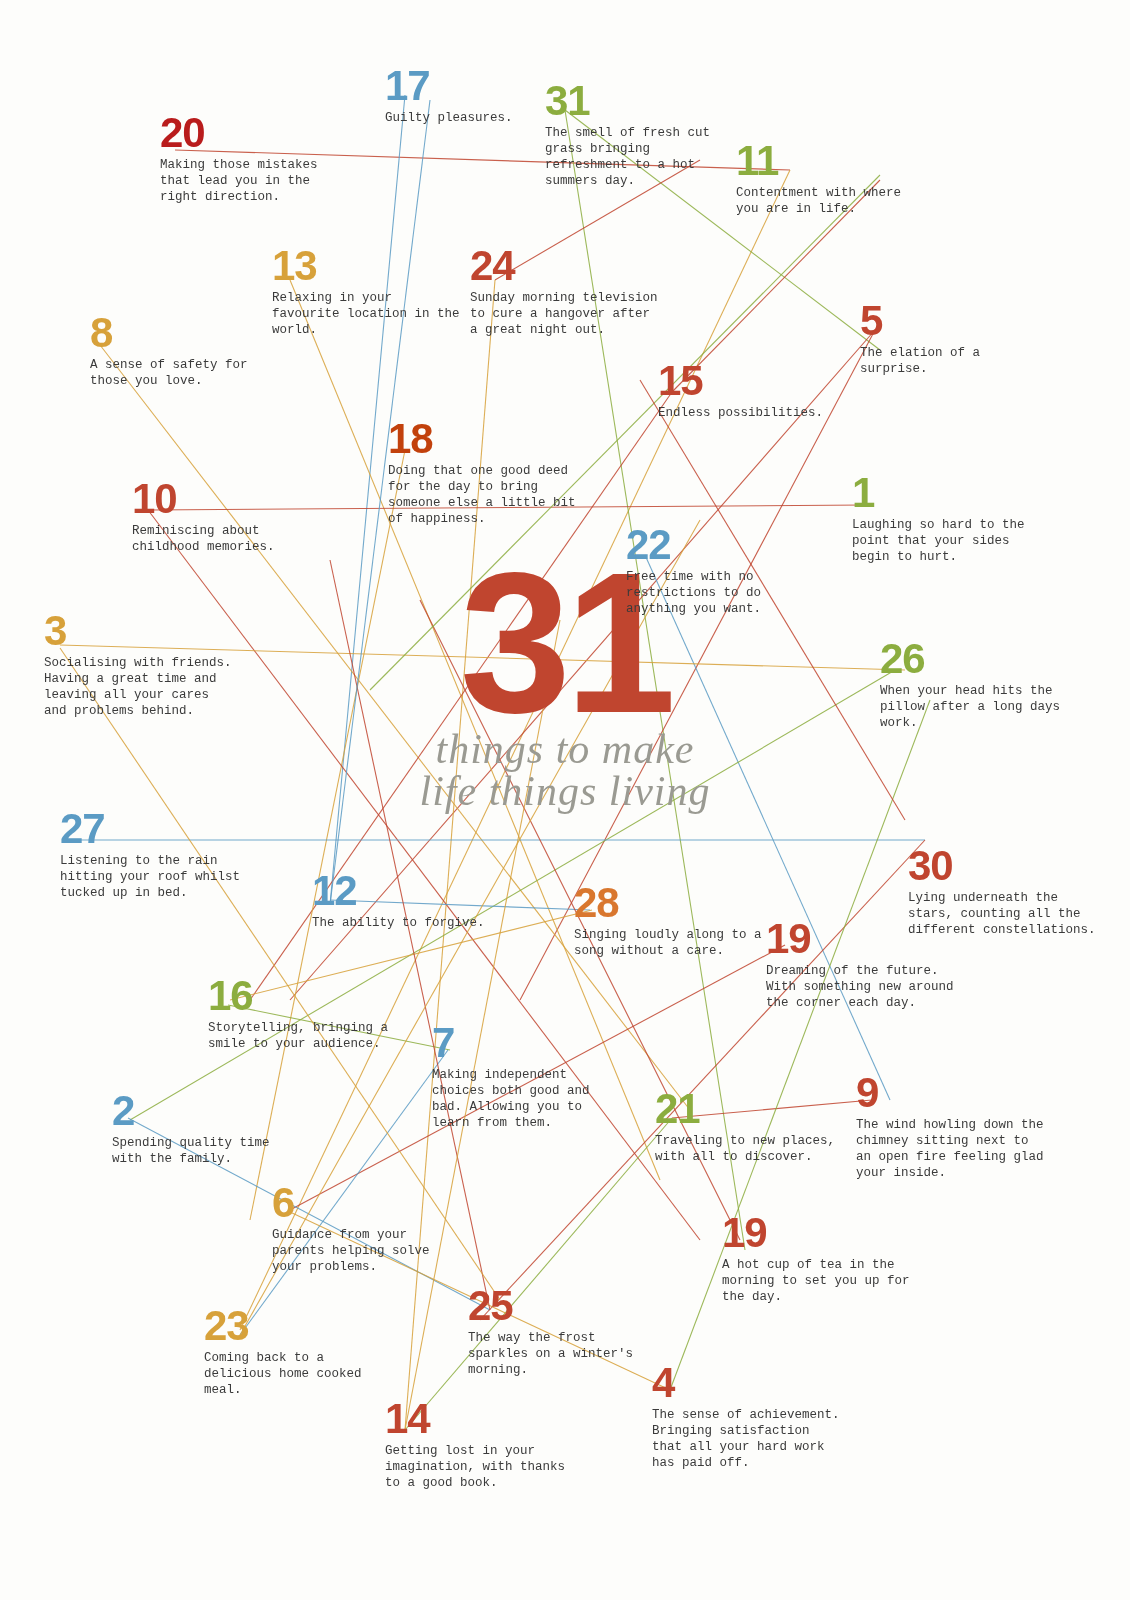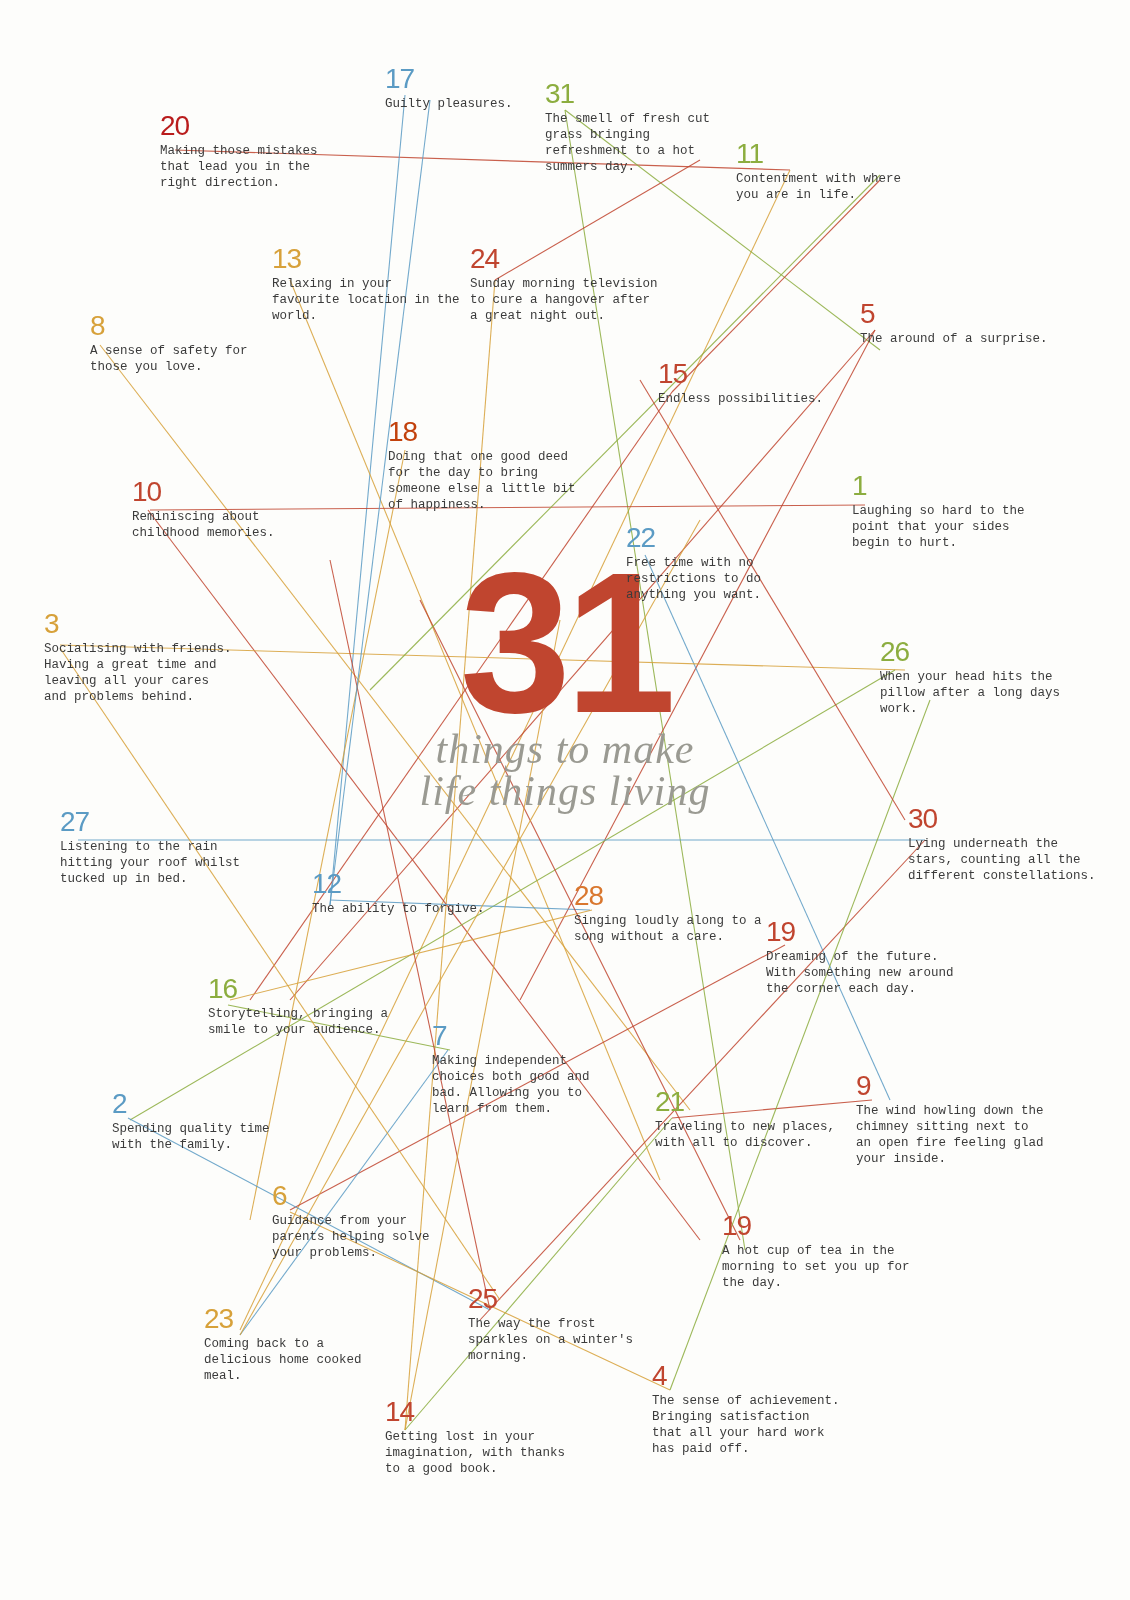--- a/index.html
+++ b/index.html
@@ -22,22 +22,22 @@
     width: 1130px;
     height: 1600px;
     pointer-events: none;
   }
   .item {
     position: absolute;
     width: 190px;
   }
   .item .num {
     font-family: "Liberation Sans", sans-serif;
-    font-weight: normal;
-    font-size: 28px;
+    font-weight: bold;
+    font-size: 42px;
     line-height: 1;
     letter-spacing: -1px;
     margin-bottom: 3px;
   }
   .item .desc {
     font-family: Liberation Mono, monospace;
     font-size: 12.5px;
     line-height: 1.28;
     color: #3b3b3b;
   }
@@ -140,21 +140,21 @@
       <div class="item" style="left: 272px; top: 245px;">
         <div class="num" style="color: rgb(215, 161, 58);">13</div>
         <div class="desc">Relaxing in your favourite location in the world.</div>
       </div>
       <div class="item" style="left: 470px; top: 245px;">
         <div class="num" style="color: rgb(192, 69, 47);">24</div>
         <div class="desc">Sunday morning television to cure a hangover after a great night out.</div>
       </div>
       <div class="item" style="left: 860px; top: 300px;">
         <div class="num" style="color: rgb(192, 69, 47);">5</div>
-        <div class="desc">The around of a surprise.</div>
+        <div class="desc">The elation of a surprise.</div>
       </div>
       <div class="item" style="left: 90px; top: 312px;">
         <div class="num" style="color: rgb(215, 161, 58);">8</div>
         <div class="desc">A sense of safety for those you love.</div>
       </div>
       <div class="item" style="left: 658px; top: 360px;">
         <div class="num" style="color: rgb(192, 69, 47);">15</div>
         <div class="desc">Endless possibilities.</div>
       </div>
       <div class="item" style="left: 388px; top: 418px;">
@@ -179,21 +179,21 @@
       </div>
       <div class="item" style="left: 880px; top: 638px;">
         <div class="num" style="color: rgb(140, 173, 63);">26</div>
         <div class="desc">When your head hits the pillow after a long days work.</div>
       </div>
       <div class="item" style="left: 60px; top: 808px;">
         <div class="num" style="color: rgb(91, 155, 196);">27</div>
         <div class="desc">Listening to the rain hitting your roof whilst tucked up in bed.</div>
       </div>
       <div class="item" style="left: 908px; top: 805px;">
-        <div class="num" style="color: rgb(192, 69, 47);">30</div>
+        <div class="num" style="color: rgb(192, 69, 47); margin-top: 40px;">30</div>
         <div class="desc">Lying underneath the stars, counting all the different constellations.</div>
       </div>
       <div class="item" style="left: 312px; top: 870px;">
         <div class="num" style="color: rgb(91, 155, 196);">12</div>
         <div class="desc">The ability to forgive.</div>
       </div>
       <div class="item" style="left: 574px; top: 882px;">
         <div class="num" style="color: rgb(217, 119, 46);">28</div>
         <div class="desc">Singing loudly along to a song without a care.</div>
       </div>

